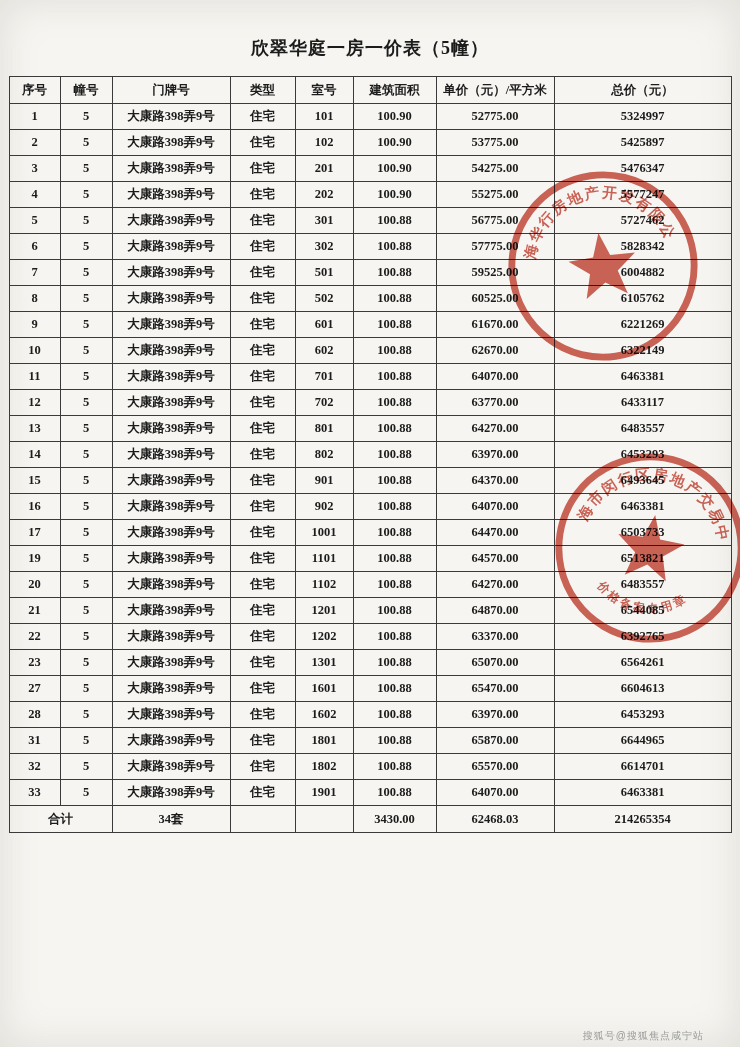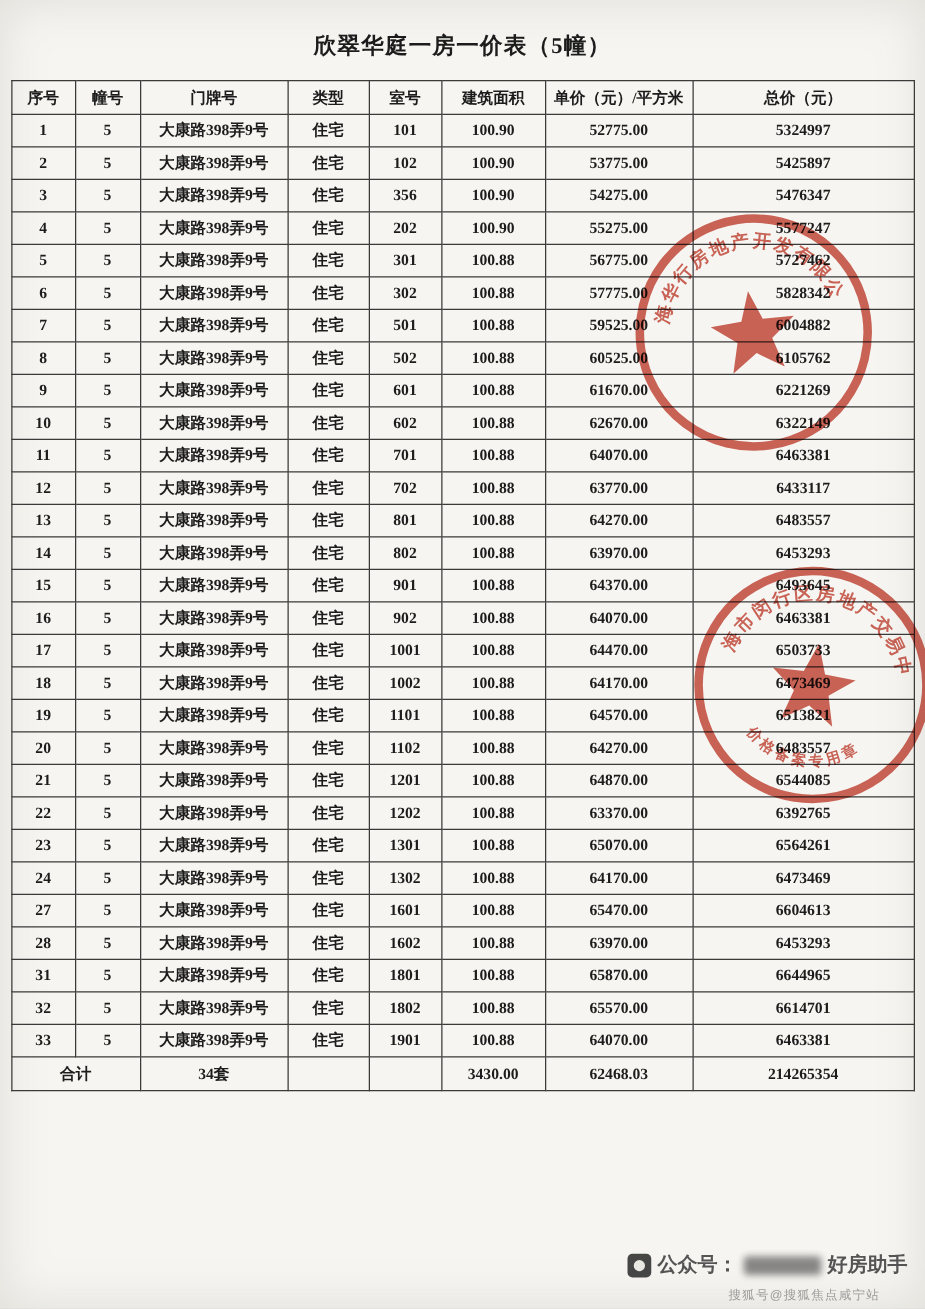--- a/index.html
+++ b/index.html
@@ -14,21 +14,21 @@
     margin: 0 auto;
     background: var(--paper, #f6f5f1);
     overflow: hidden;
     box-shadow: inset 0 0 40px rgba(120,115,105,0.18);
   }
   .title {
     text-align: center;
     font-size: 18px;
     font-weight: bold;
     color: var(--ink, #1c1c1c);
-    padding-top: 24px;
+    padding-top: 36px;
     margin-bottom: 13px;
     letter-spacing: 1px;
   }
   table.price-table {
     border-collapse: collapse;
     table-layout: fixed;
     width: 722px;
     margin: 16px auto;
     position: relative;
     z-index: 1;
@@ -177,21 +177,21 @@
           <td>102</td>
           <td>100.90</td>
           <td>53775.00</td>
           <td>5425897</td>
         </tr>
         <tr>
           <td>3</td>
           <td>5</td>
           <td>大康路398弄9号</td>
           <td>住宅</td>
-          <td>356</td>
+          <td>201</td>
           <td>100.90</td>
           <td>54275.00</td>
           <td>5476347</td>
         </tr>
         <tr>
           <td>4</td>
           <td>5</td>
           <td>大康路398弄9号</td>
           <td>住宅</td>
           <td>202</td>
@@ -323,30 +323,20 @@
           <td>17</td>
           <td>5</td>
           <td>大康路398弄9号</td>
           <td>住宅</td>
           <td>1001</td>
           <td>100.88</td>
           <td>64470.00</td>
           <td>6503733</td>
         </tr>
         <tr>
-          <td>18</td>
-          <td>5</td>
-          <td>大康路398弄9号</td>
-          <td>住宅</td>
-          <td>1002</td>
-          <td>100.88</td>
-          <td>64170.00</td>
-          <td>6473469</td>
-        </tr>
-        <tr>
           <td>19</td>
           <td>5</td>
           <td>大康路398弄9号</td>
           <td>住宅</td>
           <td>1101</td>
           <td>100.88</td>
           <td>64570.00</td>
           <td>6513821</td>
         </tr>
         <tr>
@@ -381,30 +371,20 @@
         </tr>
         <tr>
           <td>23</td>
           <td>5</td>
           <td>大康路398弄9号</td>
           <td>住宅</td>
           <td>1301</td>
           <td>100.88</td>
           <td>65070.00</td>
           <td>6564261</td>
-        </tr>
-        <tr>
-          <td>24</td>
-          <td>5</td>
-          <td>大康路398弄9号</td>
-          <td>住宅</td>
-          <td>1302</td>
-          <td>100.88</td>
-          <td>64170.00</td>
-          <td>6473469</td>
         </tr>
         <tr>
           <td>27</td>
           <td>5</td>
           <td>大康路398弄9号</td>
           <td>住宅</td>
           <td>1601</td>
           <td>100.88</td>
           <td>65470.00</td>
           <td>6604613</td>
@@ -478,22 +458,16 @@
     <path id="arc-bottom-2" d="M 42.8,133 A 66 66 0 0 0 157.2,133" fill="none"></path>
     <text class="arc-text">
       <textPath href="#arc-top-2" startOffset="50%" text-anchor="middle">上海市闵行区房地产交易中心</textPath>
     </text>
     <text class="arc-text-small">
       <textPath href="#arc-bottom-2" startOffset="50%" text-anchor="middle">价格备案专用章</textPath>
     </text>
     <path class="star" d="M100,66 L108.8,89.9 L134.2,90.9 L114.3,106.6 L121.2,131.1 L100,117 L78.8,131.1 L85.7,106.6 L65.8,90.9 L91.2,89.9 Z"></path>
   </svg>
 
-  <div class="wm-overlay">
-    <span class="wm-icon"></span>
-    <span>公众号：</span>
-    <span class="wm-blur"></span>
-    <span>好房助手</span>
-  </div>
 
   <div class="wm-bottom">搜狐号@搜狐焦点咸宁站</div>
 
 </div>
 
 </body></html>

